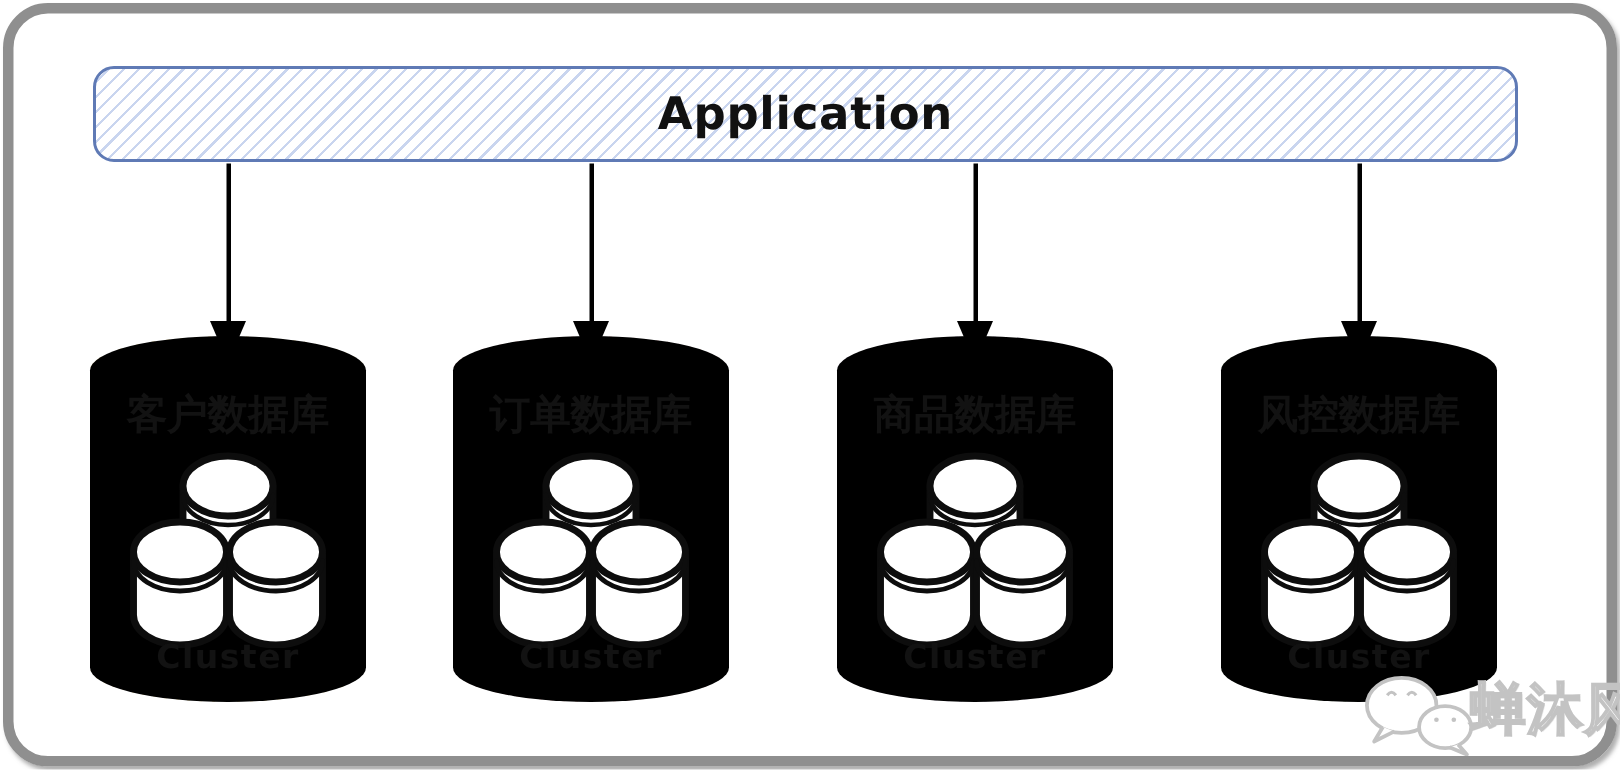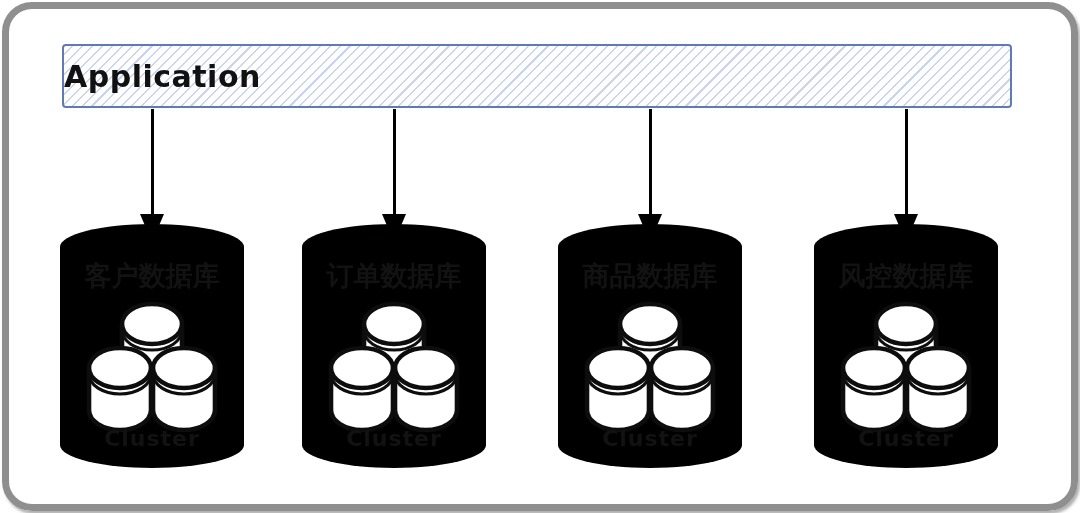--- a/index.html
+++ b/index.html
@@ -8,23 +8,23 @@
 
   .canvas { position: relative; width: 1080px; height: 513px; background: #fff; }
 
   
   .frame { position: absolute; inset: 2px; border: 7px solid #8f8f8f; border-radius: 30px;
     box-shadow: 2px 3px 3px rgba(110,110,110,.55), inset 0 0 0 1px rgba(255,255,255,.6);
     pointer-events: none; z-index: 5; }
 
   
   .app-bar { position: absolute; left: 62px; top: 44px; width: 950px; height: 64px;
-    border: 2.5px solid #5f7ab5; border-radius: 4px;
+    border: 2.5px solid #5f7ab5; border-radius: 14px;
     background: repeating-linear-gradient(135deg, rgba(255,255,255,0) 0 5.5px, #c9d5ef 5.5px 7px);
-    display: flex; align-items: center; justify-content: flex-start; z-index: 2; }
+    display: flex; align-items: center; justify-content: center; z-index: 2; }
   .app-label { font-size: 30px; font-weight: 600; color: #111; letter-spacing: .5px; }
 
   
   .arrow { position: absolute; top: 109px; width: 24px; height: 133px; z-index: 3; }
   .arrow .shaft { position: absolute; left: 10.5px; top: 0; width: 3.4px; height: 108px; background: #000; }
   .arrow .head { position: absolute; left: 0; top: 105px; width: 0; height: 0;
     border-left: 12px solid transparent; border-right: 12px solid transparent;
     border-top: 28px solid #000; }
 
   
@@ -147,14 +147,27 @@
     </svg>
     <div class="db-content">
       <div class="db-name">风控数据库</div>
       <svg class="cluster-icon" viewBox="0 0 132 132">
         <use href="#cluster-sym"></use>
       </svg>
       <div class="db-cluster">Cluster</div>
     </div>
   </div>
 
+  <div class="watermark">
+    <svg class="wm-icon" viewBox="0 0 80 58" stroke="#c3c3c3" stroke-width="2.6" fill="#ffffff">
+      <ellipse cx="27" cy="23" rx="24" ry="19"></ellipse>
+      <path d="M14 38 L8 48 L22 41" stroke-linejoin="round"></path>
+      <path d="M17 16 q3 -4 6 0" fill="none" stroke-width="2.2"></path>
+      <path d="M31 16 q3 -4 6 0" fill="none" stroke-width="2.2"></path>
+      <ellipse cx="57" cy="38" rx="18" ry="14.5"></ellipse>
+      <path d="M66 50 L72 57 L60 52" stroke-linejoin="round"></path>
+      <circle cx="51" cy="33" r="1.6" fill="#c3c3c3" stroke="none"></circle>
+      <circle cx="63" cy="33" r="1.6" fill="#c3c3c3" stroke="none"></circle>
+    </svg>
+    <span class="wm-text">蝉沐风</span>
+  </div>
 
 </div>
 
 </body></html>

